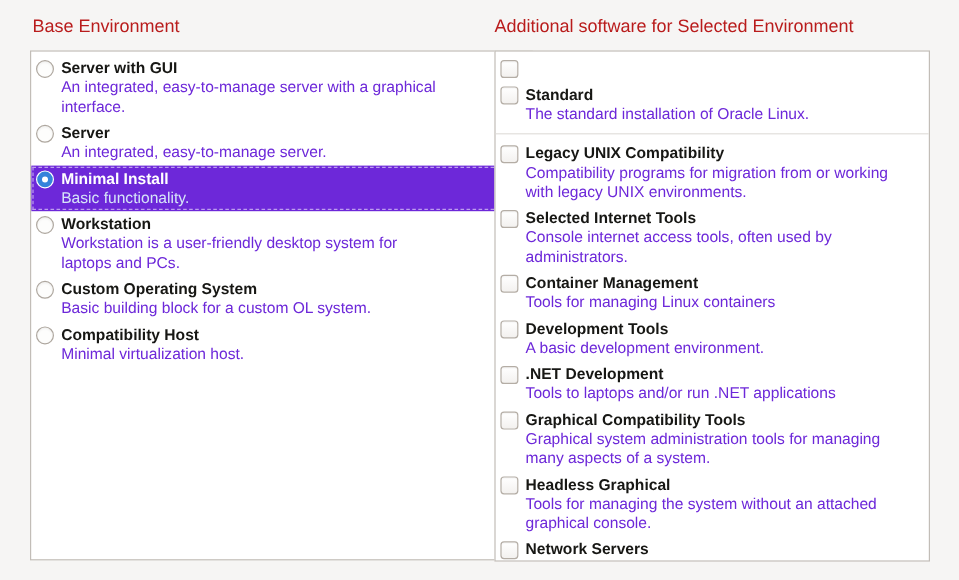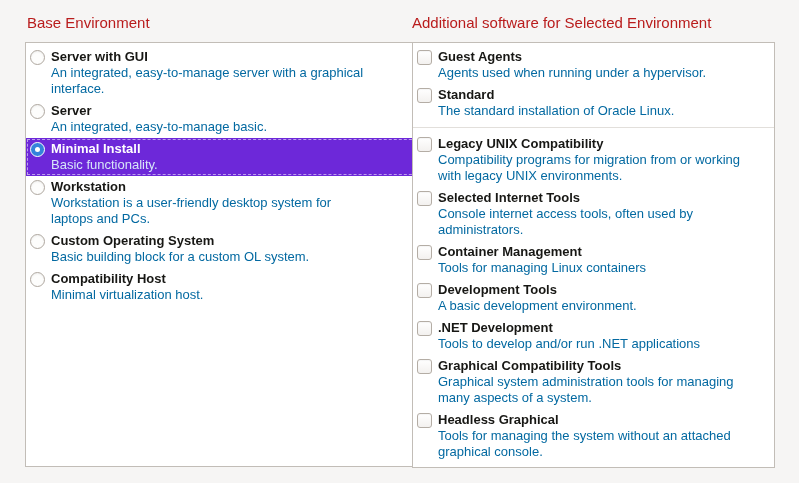--- a/index.html
+++ b/index.html
@@ -69,21 +69,21 @@
   }
   .title{
     font-size:13px;
     font-weight:700;
     line-height:16px;
     color:#171714;
   }
   .desc{
     font-size:13px;
     line-height:16px;
-    color:#0369a1;
+    color:#6d28d9;
     white-space:pre-line;
   }
   .desc:empty{display:none;}
 
   .row.selected{background:#6d28d9;}
   .row.selected::after{
     content:"";
     position:absolute;
     inset:1px;
     border:1px dashed rgba(255,255,255,.55);
@@ -127,21 +127,21 @@
     <span class="text">
       <span class="title">Server with GUI</span>
       <span class="desc">An integrated, easy-to-manage server with a graphical
 interface.</span>
     </span>
   </div>
       <div class="row">
     <span class="control radio"></span>
     <span class="text">
       <span class="title">Server</span>
-      <span class="desc">An integrated, easy-to-manage basic.</span>
+      <span class="desc">An integrated, easy-to-manage server.</span>
     </span>
   </div>
       <div class="row selected">
     <span class="control radio"></span>
     <span class="text">
       <span class="title">Minimal Install</span>
       <span class="desc">Basic functionality.</span>
     </span>
   </div>
       <div class="row">
@@ -164,24 +164,20 @@
     <span class="text">
       <span class="title">Compatibility Host</span>
       <span class="desc">Minimal virtualization host.</span>
     </span>
   </div>
     </div>
 
   <div class="listbox listbox-right" id="right-list">
       <div class="row">
     <span class="control checkbox"></span>
-    <span class="text">
-      <span class="title">Guest Agents</span>
-      <span class="desc">Agents used when running under a hypervisor.</span>
-    </span>
   </div>
       <div class="row">
     <span class="control checkbox"></span>
     <span class="text">
       <span class="title">Standard</span>
       <span class="desc">The standard installation of Oracle Linux.</span>
     </span>
   </div>
       <div class="separator"></div>
       <div class="row">
@@ -211,21 +207,21 @@
     <span class="control checkbox"></span>
     <span class="text">
       <span class="title">Development Tools</span>
       <span class="desc">A basic development environment.</span>
     </span>
   </div>
       <div class="row">
     <span class="control checkbox"></span>
     <span class="text">
       <span class="title">.NET Development</span>
-      <span class="desc">Tools to develop and/or run .NET applications</span>
+      <span class="desc">Tools to laptops and/or run .NET applications</span>
     </span>
   </div>
       <div class="row">
     <span class="control checkbox"></span>
     <span class="text">
       <span class="title">Graphical Compatibility Tools</span>
       <span class="desc">Graphical system administration tools for managing
 many aspects of a system.</span>
     </span>
   </div>

